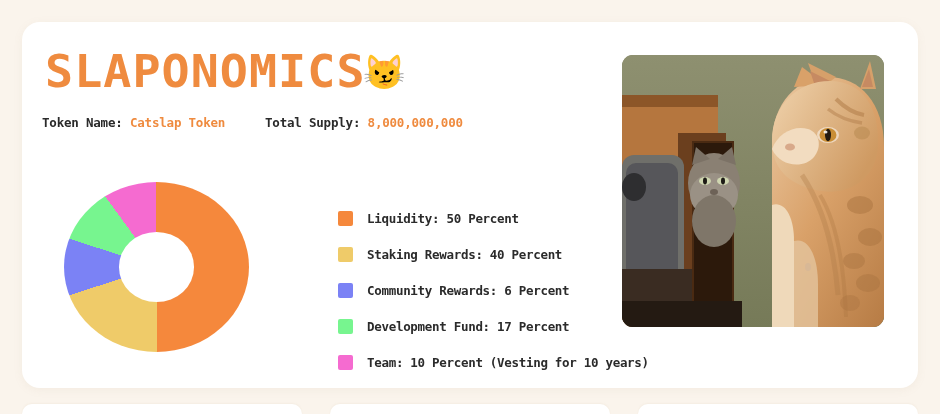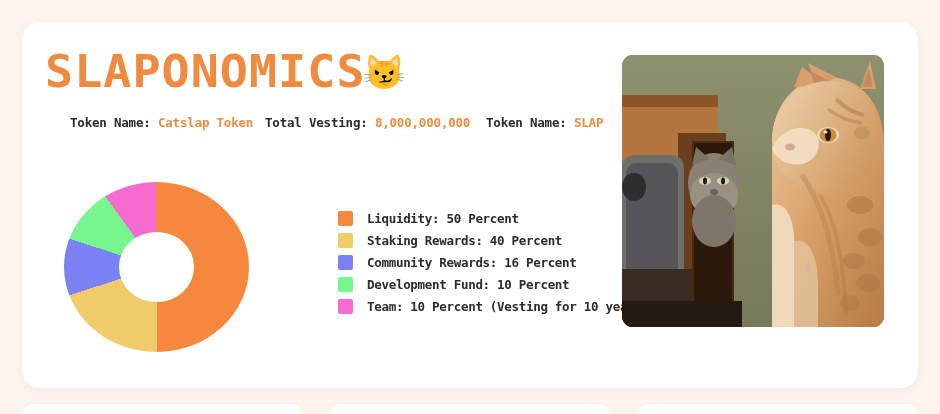--- a/index.html
+++ b/index.html
@@ -83,21 +83,21 @@
     height: 22px;
   }
   .meta-item {
     position: absolute;
     white-space: nowrap;
     font-family: "DejaVu Sans Mono", monospace;
     font-size: 12.5px;
     font-weight: bold;
     letter-spacing: -0.2px;
   }
-  .meta-item.m0 { left: 0px; margin-left: 28px; }
+  .meta-item.m0 { left: 0px; }
   .meta-item.m1 { left: 223px; }
   .meta-item.m2 { left: 444px; }
   .meta-label { color: #2b2b2b; }
   .meta-value { color: #ef8b3f; }
 
   
   .chart-area {
     position: absolute;
     left: 20px;
     top: 140px;
@@ -129,21 +129,21 @@
     background: #ffffff;
     border-radius: 50%;
   }
 
   .legend {
     position: absolute;
     left: 296px;
     top: 48px;
     display: flex;
     flex-direction: column;
-    gap: 6px;
+    gap: 20px;
   }
   .legend-row {
     display: flex;
     align-items: center;
     gap: 14px;
     height: 16px;
   }
   .legend-swatch {
     width: 15px;
     height: 15px;
@@ -189,26 +189,22 @@
       <div class="title">SLAPONOMICS</div>
       <div class="title-emoji">😼</div>
     </div>
 
     <div class="meta-row">
       <div class="meta-item m0">
         <span class="meta-label">Token Name:</span>
         <span class="meta-value">Catslap Token</span>
       </div>
       <div class="meta-item m1">
-        <span class="meta-label">Total Vesting:</span>
+        <span class="meta-label">Total Supply:</span>
         <span class="meta-value">8,000,000,000</span>
-      </div>
-      <div class="meta-item m2">
-        <span class="meta-label">Token Name:</span>
-        <span class="meta-value">SLAP</span>
       </div>
     </div>
 
     <div class="chart-area">
 
       <div class="donut-wrap">
         <div class="donut" id="donut" style="background: conic-gradient(rgb(245, 136, 60) 0deg, rgb(245, 136, 60) 180deg, rgb(239, 203, 105) 180deg, rgb(239, 203, 105) 252deg, rgb(123, 130, 245) 252deg, rgb(123, 130, 245) 288deg, rgb(119, 245, 143) 288deg, rgb(119, 245, 143) 324deg, rgb(245, 107, 208) 324deg, rgb(245, 107, 208) 360deg);"></div>
         <div class="donut-hole"></div>
       </div>
 
@@ -216,25 +212,25 @@
           <div class="legend-row">
             <span class="legend-swatch" style="background: rgb(245, 136, 60);"></span>
             <span class="legend-label">Liquidity: 50 Percent</span>
           </div>
           <div class="legend-row">
             <span class="legend-swatch" style="background: rgb(239, 203, 105);"></span>
             <span class="legend-label">Staking Rewards: 40 Percent</span>
           </div>
           <div class="legend-row">
             <span class="legend-swatch" style="background: rgb(123, 130, 245);"></span>
-            <span class="legend-label">Community Rewards: 16 Percent</span>
+            <span class="legend-label">Community Rewards: 6 Percent</span>
           </div>
           <div class="legend-row">
             <span class="legend-swatch" style="background: rgb(119, 245, 143);"></span>
-            <span class="legend-label">Development Fund: 10 Percent</span>
+            <span class="legend-label">Development Fund: 17 Percent</span>
           </div>
           <div class="legend-row">
             <span class="legend-swatch" style="background: rgb(245, 107, 208);"></span>
             <span class="legend-label">Team: 10 Percent (Vesting for 10 years)</span>
           </div>
         </div>
 
     </div>
 
     <div class="photo">

